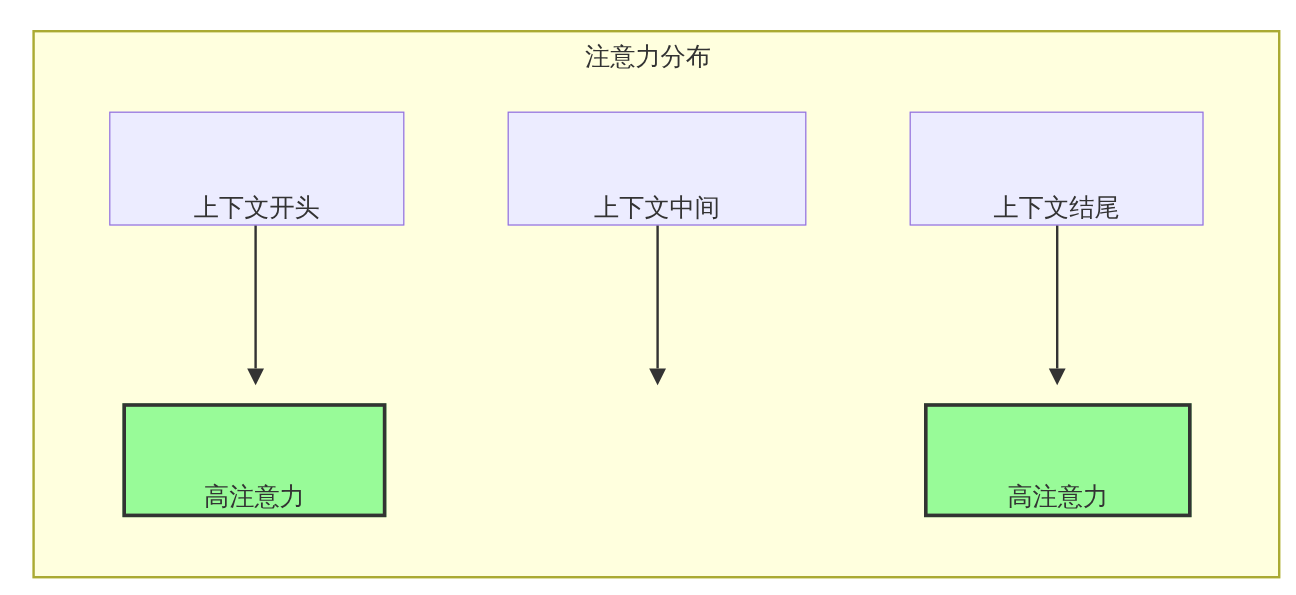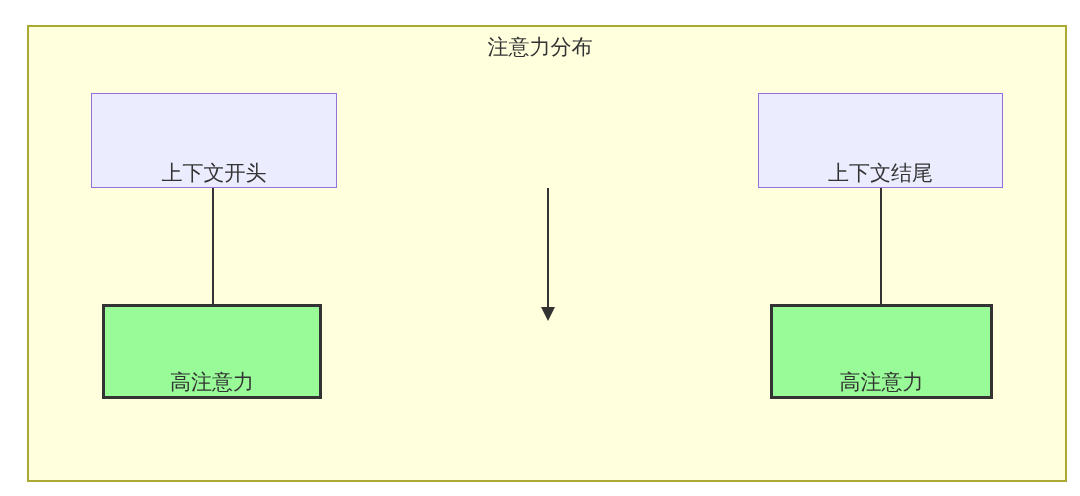--- a/index.html
+++ b/index.html
@@ -56,21 +56,21 @@
     text-align: center;
   }
   .node-top {
     background: var(--node-fill);
     border: 1.5px solid var(--node-border);
     top: 93px;
     height: 95px;
   }
   .node-bottom {
     border: 3px solid var(--line);
-    top: 304px;
+    top: 336px;
     height: 95px;
   }
   .node-bottom[data-type="high"] { background: var(--attention-high); }
   .node-bottom[data-type="low"]  { background: var(--attention-low); }
 
   .n-top-a { left: 91px;  width: 246px; }
   .n-top-b { left: 423px; width: 249px; }
   .n-top-c { left: 758px; width: 245px; }
 
   .n-bot-a { left: 102px; width: 220px; }
@@ -102,20 +102,23 @@
 
 <div class="canvas">
 
   <div class="frame"></div>
 
   <div class="diagram-title">注意力分布</div>
 
   <div class="node node-top n-top-a">
     <span>上下文开头</span>
   </div>
+  <div class="node node-top n-top-b">
+    <span>上下文中间</span>
+  </div>
   <div class="node node-top n-top-c">
     <span>上下文结尾</span>
   </div>
 
   <div class="edge e-a">
     <div class="edge-line"></div>
     <div class="arrowhead"></div>
   </div>
   <div class="edge e-b">
     <div class="edge-line"></div>

